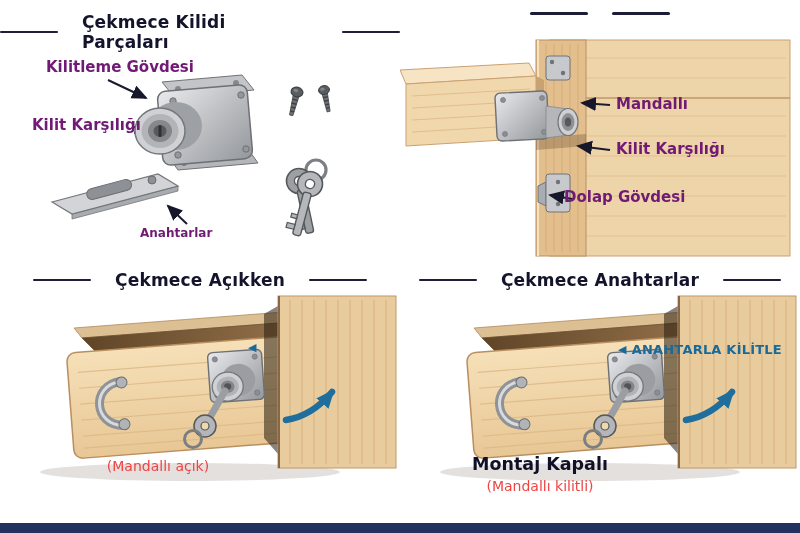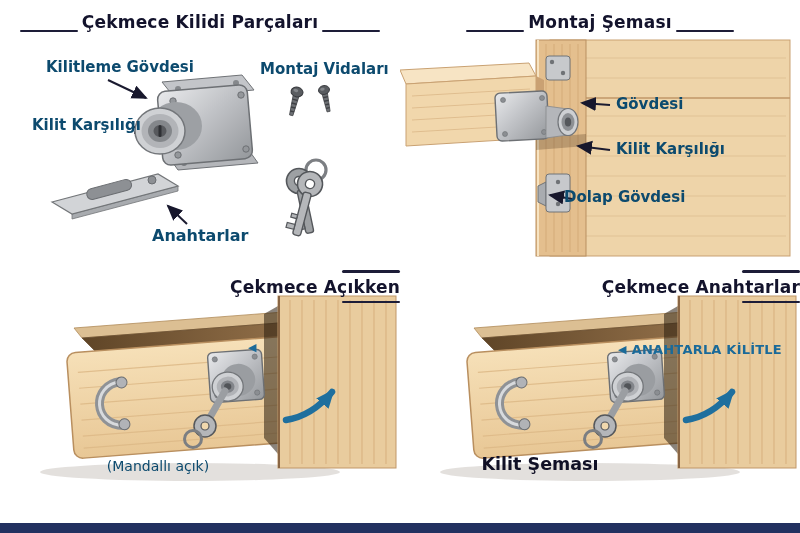--- a/index.html
+++ b/index.html
@@ -3,36 +3,36 @@
 <meta charset="utf-8">
 <style>
   html,body{margin:0;padding:0;background:#ffffff;}
   .canvas{position:relative;width:800px;height:533px;background:#ffffff;overflow:hidden;
           font-family:"DejaVu Sans",sans-serif;color:#14142c;}
   .quad{position:absolute;width:400px;}
   #q-parts{left:0;top:0;height:262px;}
   #q-mount{left:400px;top:0;height:262px;}
   #q-open{left:0;top:262px;height:261px;}
   #q-locked{left:400px;top:262px;height:261px;}
-  .panel-title{position:relative;display:flex;align-items:flex-end;justify-content:center;gap:4px;
+  .panel-title{position:relative;display:flex;align-items:center;justify-content:center;gap:24px;
                padding-top:12px;z-index:5;}
-  .quad-bottom .panel-title{padding-top:8px;flex-direction:column;}
+  .quad-bottom .panel-title{padding-top:8px;}
   .panel-title .rule{width:58px;height:2.5px;background:#1d1d38;border-radius:2px;}
   .panel-title h2{margin:0;font-size:17px;font-weight:bold;color:#13132c;letter-spacing:.2px;}
   .art{position:absolute;left:0;width:400px;z-index:1;}
   #q-parts .art,#q-mount .art{top:34px;height:228px;}
   #q-open .art,#q-locked .art{top:30px;height:200px;}
-  .lbl{position:absolute;font-size:15px;font-weight:bold;color:#0c4a6e;white-space:nowrap;z-index:4;}
-  .lbl.keys-lbl{font-size:16px;margin-left:12px;}
+  .lbl{position:absolute;font-size:15px;font-weight:bold;color:#701a75;white-space:nowrap;z-index:4;}
+  .lbl.keys-lbl{font-size:12px;}
   .action{position:absolute;display:flex;align-items:center;gap:5px;color:#1a6a99;font-weight:bold;
           font-size:13px;letter-spacing:.2px;z-index:4;white-space:nowrap;}
   .action .tri{font-size:11px;line-height:1;}
   .caption{position:absolute;text-align:center;z-index:4;}
   .caption .big{font-size:17.5px;font-weight:bold;color:#101026;}
-  .caption .small{font-size:14px;color:#0c4a6e;margin-top:4px;}
+  .caption .small{font-size:14px;color:#ef4444;margin-top:4px;}
   .footer-bar{position:absolute;left:0;bottom:0;width:800px;height:10px;background:#223160;}
 </style>
 </head>
 <body>
 
 <svg width="0" height="0" style="position:absolute" aria-hidden="true">
   <defs>
     <linearGradient id="gm" x1="0" y1="0" x2="1" y2="1">
       <stop offset="0" stop-color="#e9eaec"></stop>
       <stop offset="0.45" stop-color="#c2c4c8"></stop>
@@ -176,29 +176,27 @@
       </g>
 
       <g>
         <circle cx="316" cy="136" r="10" fill="none" stroke="#7c7f83" stroke-width="3.2"></circle>
         <circle cx="306" cy="131" r="9" fill="none" stroke="#90939 7" stroke-width="2.6"></circle>
         <use href="#key-shape" transform="translate(299,147) rotate(78)" fill="#9da0a3"></use>
         <use href="#key-shape" transform="translate(310,150) rotate(105)" fill="#b5b7ba"></use>
       </g>
     </svg>
     <div class="lbl" style="left:46px;top:58px;">Kilitleme Gövdesi</div>
-    <div class="lbl" style="left:260px;top:60px;">Montaj Vidaları</div>
     <div class="lbl" style="left:32px;top:116px;">Kilit Karşılığı</div>
     <div class="lbl keys-lbl" style="left:140px;top:226px;">Anahtarlar</div>
   </section>
 
   <section class="quad" id="q-mount">
     <header class="panel-title">
       <span class="rule"></span>
-      <h2>Montaj Şeması</h2>
       <span class="rule"></span>
     </header>
     <svg class="art" viewBox="0 0 400 228">
 
       <g>
         <rect x="150" y="6" width="240" height="216" fill="#eed4a9" stroke="#c9a172"></rect>
         <g stroke="#dcbd90" stroke-width="1.1" opacity="0.8">
           <line x1="154" y1="24" x2="386" y2="24"></line>
           <line x1="154" y1="44" x2="386" y2="44"></line>
           <line x1="154" y1="82" x2="386" y2="82"></line>
@@ -261,21 +259,21 @@
         <circle cx="158" cy="148" r="2.2" fill="#6f7276"></circle>
         <circle cx="158" cy="170" r="2.2" fill="#6f7276"></circle>
       </g>
 
       <g stroke="#1b1b30" stroke-width="2" fill="none">
         <line x1="210" y1="71" x2="182" y2="69" marker-end="url(#ah)"></line>
         <line x1="210" y1="116" x2="178" y2="112" marker-end="url(#ah)"></line>
         <line x1="172" y1="165" x2="150" y2="161" marker-end="url(#ah)"></line>
       </g>
     </svg>
-    <div class="lbl" style="left:216px;top:95px;">Gövdesi</div>
+    <div class="lbl" style="left:216px;top:95px;">Mandallı</div>
     <div class="lbl" style="left:216px;top:140px;">Kilit Karşılığı</div>
     <div class="lbl" style="left:164px;top:188px;">Dolap Gövdesi</div>
   </section>
 
   <section class="quad quad-bottom" id="q-open">
     <header class="panel-title">
       <span class="rule"></span>
       <h2>Çekmece Açıkken</h2>
       <span class="rule"></span>
     </header>
@@ -297,18 +295,19 @@
       <span class="rule"></span>
     </header>
     <svg class="art" viewBox="0 0 400 200">
       <use href="#scene-drawer" width="400" height="200"></use>
     </svg>
     <div class="action" style="left:218px;top:80px;">
       <span class="tri">◀</span>
       <span>ANAHTARLA KİLİTLE</span>
     </div>
     <div class="caption" style="left:10px;top:192px;width:260px;">
-      <div class="big">Kilit Şeması</div>
+      <div class="big">Montaj Kapalı</div>
+      <div class="small">(Mandallı kilitli)</div>
     </div>
   </section>
 
   <div class="footer-bar"></div>
 </div>
 
 </body></html>

